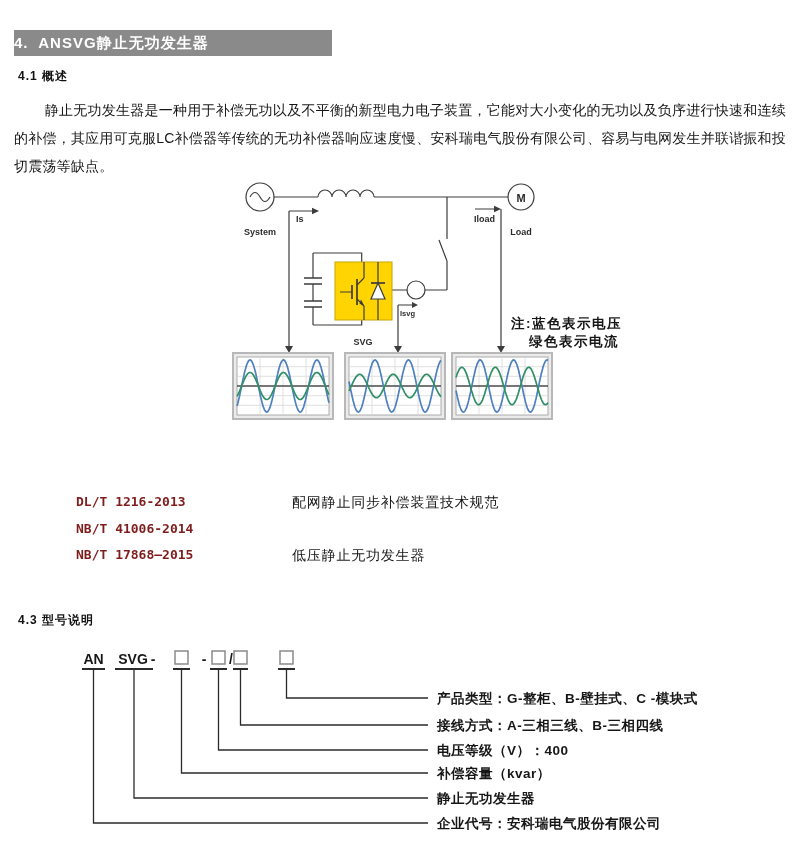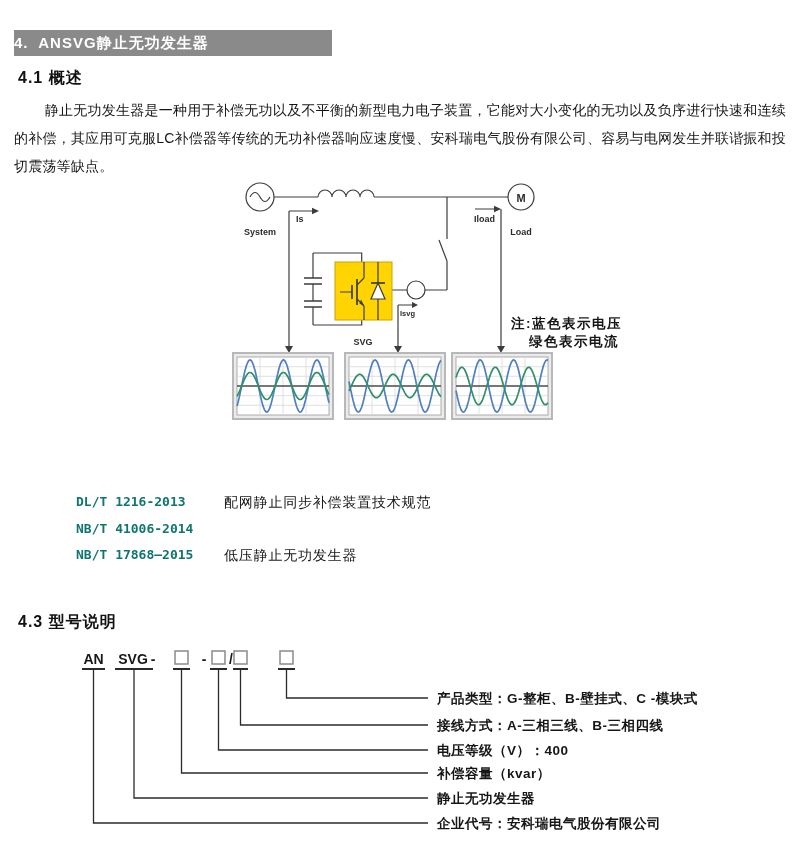--- a/index.html
+++ b/index.html
@@ -7,44 +7,44 @@
     position:relative; width:800px; height:859px; background:#ffffff;
     font-family:"Liberation Sans","DejaVu Sans",sans-serif; color:#1a1a1a; overflow:hidden;
   }
   .header-bar {
     position:absolute; left:14px; top:30px; width:318px; height:26px;
     background:#8a8a8a; color:#ffffff; font-size:15px; font-weight:bold;
     line-height:26px; box-sizing:border-box;
     letter-spacing:1px; white-space:pre;
   }
   .sec-heading {
-    position:absolute; left:18px; font-size:16px; font-weight:bold;
+    position:absolute; left:18px; font-size:12px; font-weight:bold;
     letter-spacing:1px; color:#111;
   }
   #h41 { top:68px; }
   #h42 { top:452px; }
   #h43 { top:612px; }
   .para {
     position:absolute; left:14px; top:96px; width:772px;
     font-size:14px; line-height:28px; letter-spacing:0.2px;
     text-align:justify; text-indent:2.2em; color:#161616;
   }
   .circuit-wrap { position:absolute; left:228px; top:175px; width:420px; height:252px; }
   .model-wrap   { position:absolute; left:60px;  top:646px; width:740px; height:200px; }
   .standards {
     position:absolute; left:76px; top:492px; width:600px;
     display:flex; flex-direction:column;
   }
   .std-row { height:26.5px; line-height:20px; display:flex; align-items:flex-start; }
   .std-code {
-    display:inline-block; width:148px;
+    display:inline-block; width:172px;
     font-family:"DejaVu Sans Mono","Liberation Mono",monospace;
-    font-size:13px; font-weight:bold; color:#0f766e;
-  }
-  .std-name { font-size:14px; letter-spacing:0.8px; color:#161616; }
+    font-size:13px; font-weight:bold; color:#7f1d1d;
+  }
+  .std-name { font-size:14px; letter-spacing:0.8px; color:#161616;margin-left:44px; }
 
   
   .wire   { stroke:#3c3c3c; stroke-width:1.2; fill:none; }
   .wire2  { stroke:#3c3c3c; stroke-width:1.7; fill:none; }
   .sym    { stroke:#3c3c3c; stroke-width:1.2; fill:#ffffff; }
   .arrowhead { fill:#3c3c3c; stroke:none; }
   .lbl-small { font-size:9px;  font-weight:bold; fill:#2b2b2b; font-family:"Liberation Sans",sans-serif; }
   .lbl-tiny  { font-size:7.5px; font-weight:bold; fill:#2b2b2b; font-family:"Liberation Sans",sans-serif; }
   .note-text { font-size:13.5px; font-weight:bold; letter-spacing:1.5px; fill:#161616; font-family:"Liberation Sans",sans-serif; }
   .plot-frame { fill:#ebebeb; stroke:#b8b8b8; stroke-width:2; }

